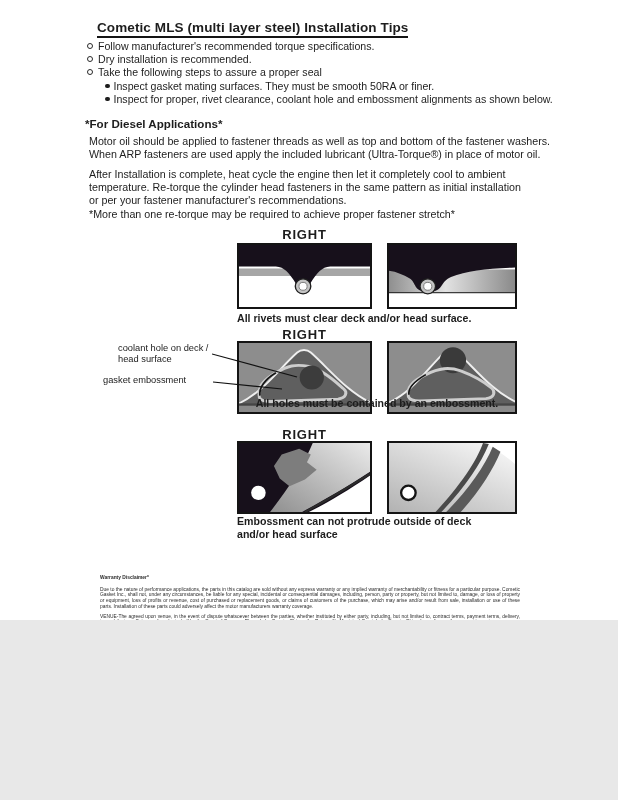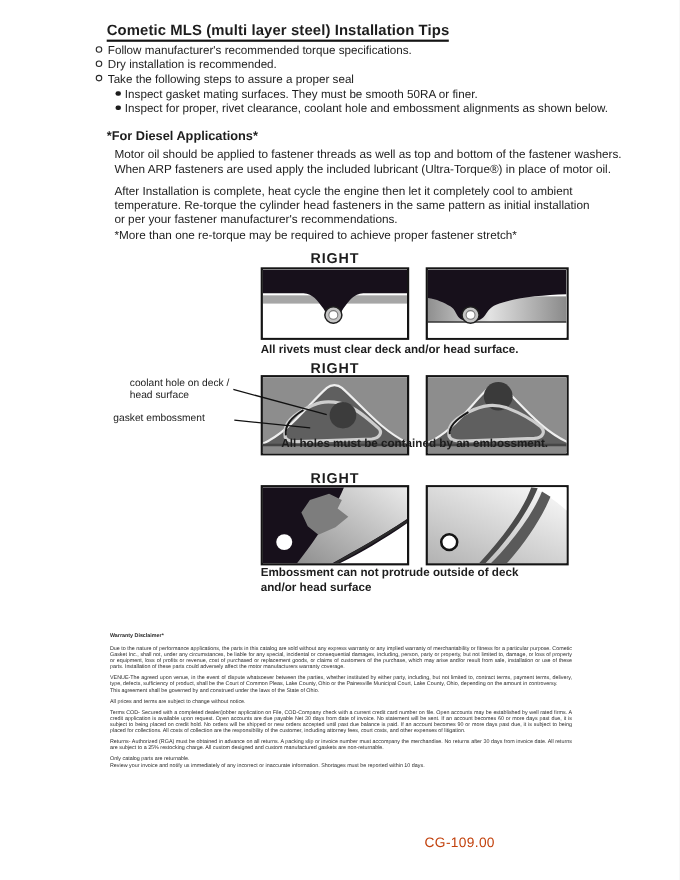--- a/index.html
+++ b/index.html
@@ -1,38 +1,38 @@
 <!DOCTYPE html>
 <html><head>
 <meta charset="utf-8">
 <style>
   html,body{margin:0;padding:0;background:#e8e8e8;}
   .page{
-    position:relative;width:618px;height:800px;background:#ffffff;
+    position:relative;width:618px;height:620px;background:#ffffff;
     font-family:"Liberation Sans",sans-serif;color:#1d1d1d;overflow:hidden;
     margin:0 auto;
   }
   .abs{position:absolute;}
   .title{
     left:97px;top:20px;font-size:13.5px;font-weight:bold;
     border-bottom:2px solid #141414;padding-bottom:1px;letter-spacing:.1px;
   }
   .tips{left:87px;top:40px;font-size:10.6px;line-height:13.2px;white-space:nowrap;}
   .tip-row{display:flex;align-items:baseline;}
   .tip-row.sub{padding-left:18px;}
   .mark-o{
     display:inline-block;width:4px;height:4px;border:1.2px solid #2a2a2a;border-radius:50%;
     margin-right:5px;flex:0 0 auto;position:relative;top:-1.5px;
   }
   .mark-f{
     display:inline-block;width:4.5px;height:4.5px;background:#1d1d1d;border-radius:50%;
     margin-right:4px;flex:0 0 auto;position:relative;top:-1.5px;
   }
-  .h2{left:97px;top:117px;font-size:11.6px;font-weight:bold;}
-  .para{left:104px;font-size:10.7px;line-height:13.2px;white-space:nowrap;}
+  .h2{left:85px;top:117px;font-size:11.6px;font-weight:bold;}
+  .para{left:89px;font-size:10.7px;line-height:13.2px;white-space:nowrap;}
   .p1{top:135px;} .p2{top:168px;} .note{top:208px;}
   .dlabel{font-size:13px;font-weight:bold;letter-spacing:.8px;text-align:center;width:135px;}
   .dlabel.r2{width:130px;margin-top:40px;}
   .panel{
     box-sizing:border-box;border:2.5px solid #141414;background:#fff;
     width:135px;height:66px;
   }
   .panel.wrongp{width:130px;}
   .panel svg{display:block;width:100%;height:100%;}
   .caption{font-size:10.6px;font-weight:bold;line-height:12.5px;}

